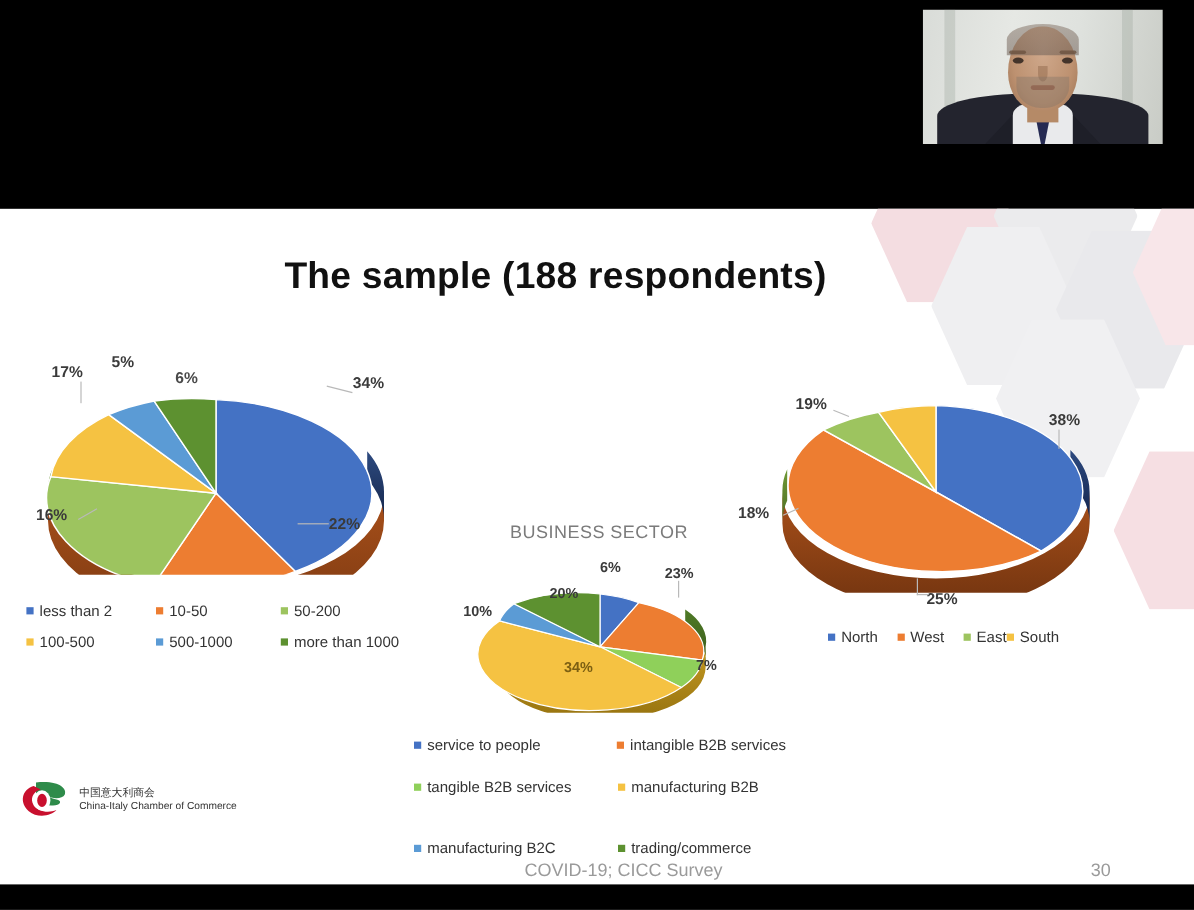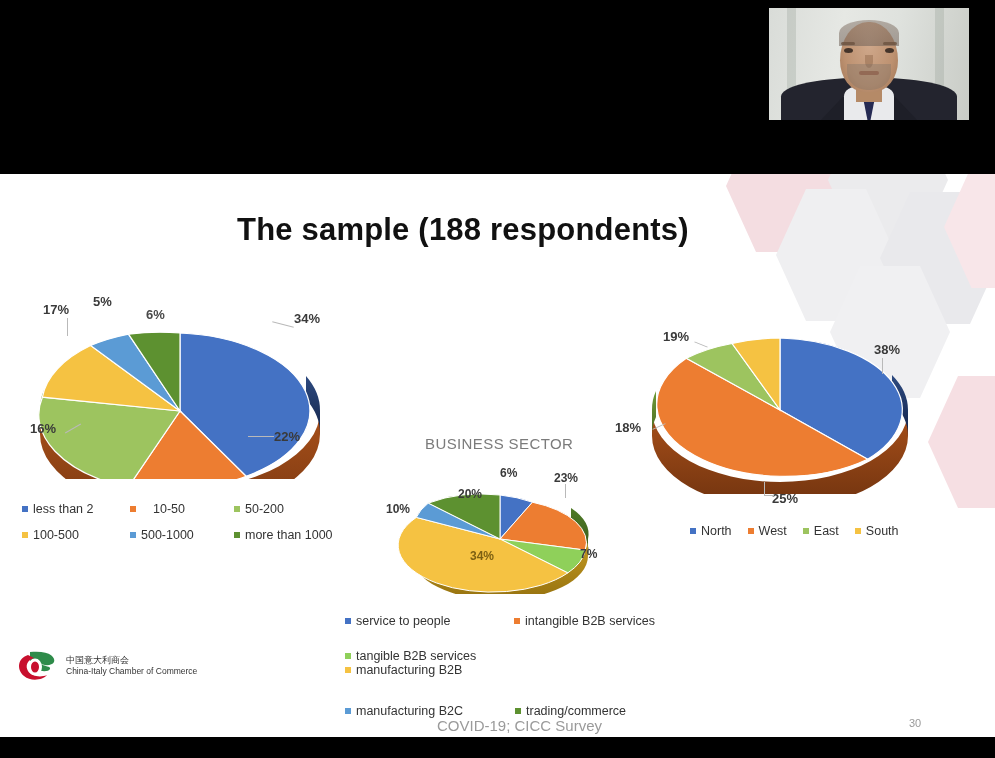--- a/index.html
+++ b/index.html
@@ -61,21 +61,21 @@
 
   
   #logo{position:absolute;left:16px;top:475px;display:flex;align-items:center;}
   #logo-mark{position:relative;width:42px;height:34px;margin-right:8px;flex:none;}
   #logo-text{line-height:1.22;}
   #logo-l1{font-size:12.5px;color:#222;}
   #logo-l2{font-size:9px;color:#333;}
   #logo-l3{font-size:8.5px;color:#333;}
 
   #footer-note{position:absolute;left:437px;top:543px;font-size:15px;color:#9a9a9a;}
-  #page-num{position:absolute;left:909px;top:543px;font-size:11px;color:#9a9a9a;}
+  #page-num{position:absolute;left:909px;top:543px;font-size:15px;color:#9a9a9a;}
 </style>
 </head>
 <body>
 
 <div id="screen">
 
   <div id="video-tile">
     <div class="vid-bg"></div>
     <div class="vid-wallline" style="left:18px"></div>
     <div class="vid-wallline" style="left:166px"></div>
@@ -154,21 +154,21 @@
       <div class="leader" style="left:44px;top:124px;width:18px;height:1px;transform:rotate(-30deg);"></div>
       <div class="leader" style="left:47px;top:14px;width:1px;height:18px;"></div>
     </div>
 
     <div class="legend" style="left:22px;top:328px;width:350px;">
       <div class="row" style="margin-bottom:12px;">
         <div class="item" style="width:108px;">
           <span class="sw" style="background:#4472c4"></span>
           <span>less than 2</span>
         </div>
-        <div class="item" style="width:104px;gap:12px;">
+        <div class="item" style="width:104px;">
           <span class="sw" style="background:#ed7d31"></span>
           <span>10-50</span>
         </div>
         <div class="item">
           <span class="sw" style="background:#9dc45f"></span>
           <span>50-200</span>
         </div>
       </div>
       <div class="row">
         <div class="item" style="width:108px;">
@@ -228,21 +228,21 @@
       <div class="row" style="margin-bottom:21px;">
         <div class="item" style="width:170px;">
           <span class="sw" style="background:#4472c4"></span>
           <span>service to people</span>
         </div>
         <div class="item">
           <span class="sw" style="background:#ed7d31"></span>
           <span>intangible B2B services</span>
         </div>
       </div>
-      <div class="row" style="margin-bottom:27px;flex-direction:column;">
+      <div class="row" style="margin-bottom:37px;">
         <div class="item" style="width:170px;">
           <span class="sw" style="background:#8fd05a"></span>
           <span>tangible B2B services</span>
         </div>
         <div class="item">
           <span class="sw" style="background:#f5c242"></span>
           <span>manufacturing B2B</span>
         </div>
       </div>
       <div class="row">
@@ -300,21 +300,21 @@
     <div class="legend" style="left:690px;top:350px;">
       <div class="row">
         <div class="item" style="margin-right:16px;">
           <span class="sw" style="background:#4472c4"></span>
           <span>North</span>
         </div>
         <div class="item" style="margin-right:16px;">
           <span class="sw" style="background:#ed7d31"></span>
           <span>West</span>
         </div>
-        <div class="item" style="margin-right:16px;">
+        <div class="item" style="">
           <span class="sw" style="background:#9dc45f"></span>
           <span>East</span>
         </div>
         <div class="item">
           <span class="sw" style="background:#f5c242"></span>
           <span>South</span>
         </div>
       </div>
     </div>
 

